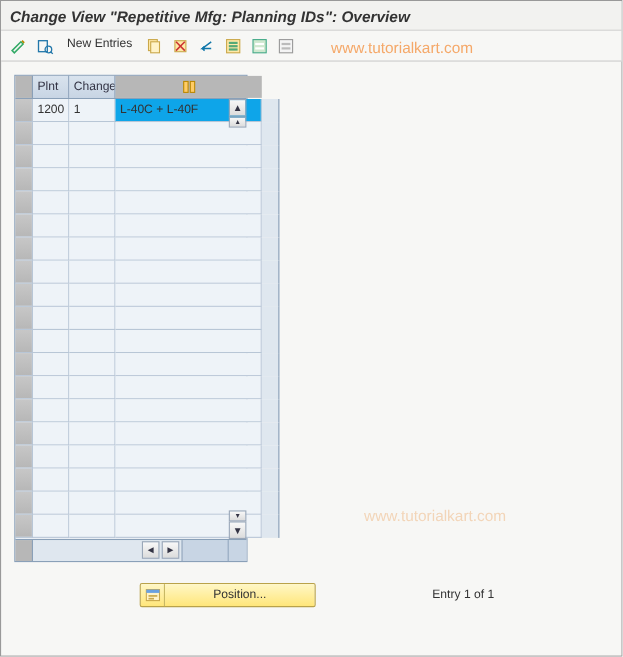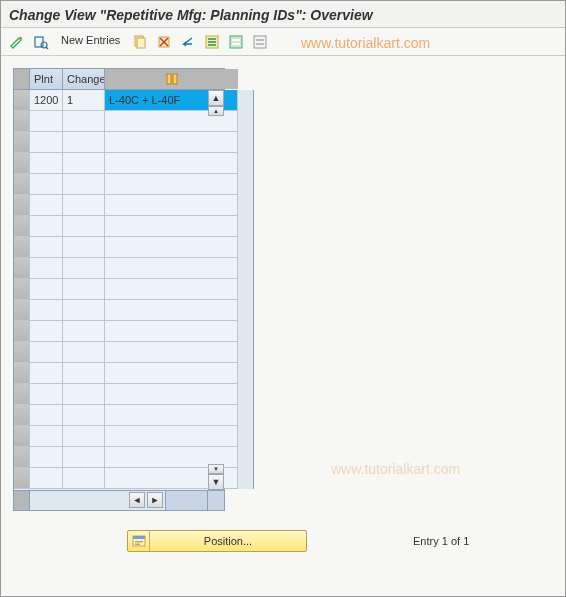--- a/index.html
+++ b/index.html
@@ -184,21 +184,21 @@
     left: 0; right: 0;
     display: flex;
     align-items: center;
     padding: 0 16px;
   }
   .position-btn {
     margin-left: 110px;
     display: inline-flex;
     align-items: center;
     height: 22px;
-    width: 180px;
+    width: 160px;
     background: linear-gradient(#fff7c6,#ffe67a);
     border: 1px solid #b9a24a;
     border-radius: 2px;
     cursor: pointer;
     font-size: 11px;
     color: #333;
     padding: 0;
   }
   .position-btn .ic {
     width: 22px; height: 100%;

